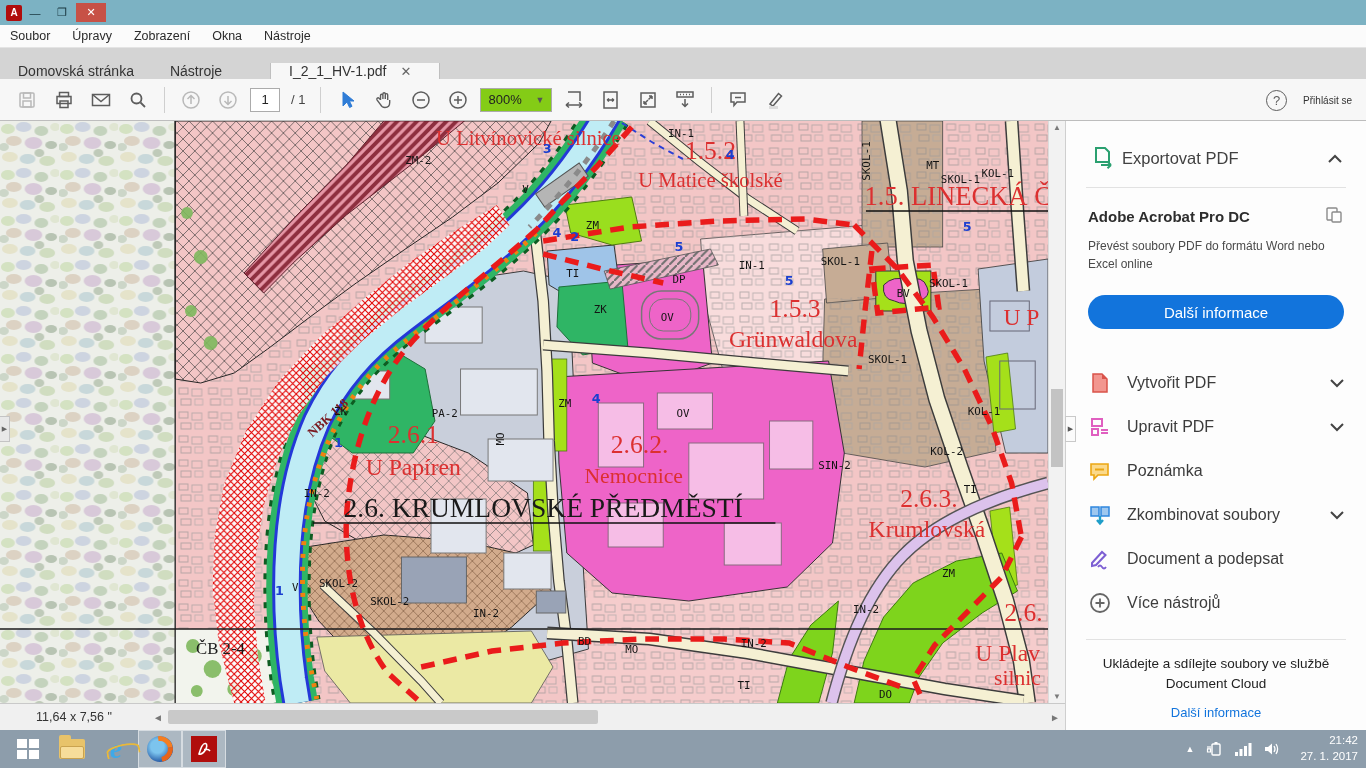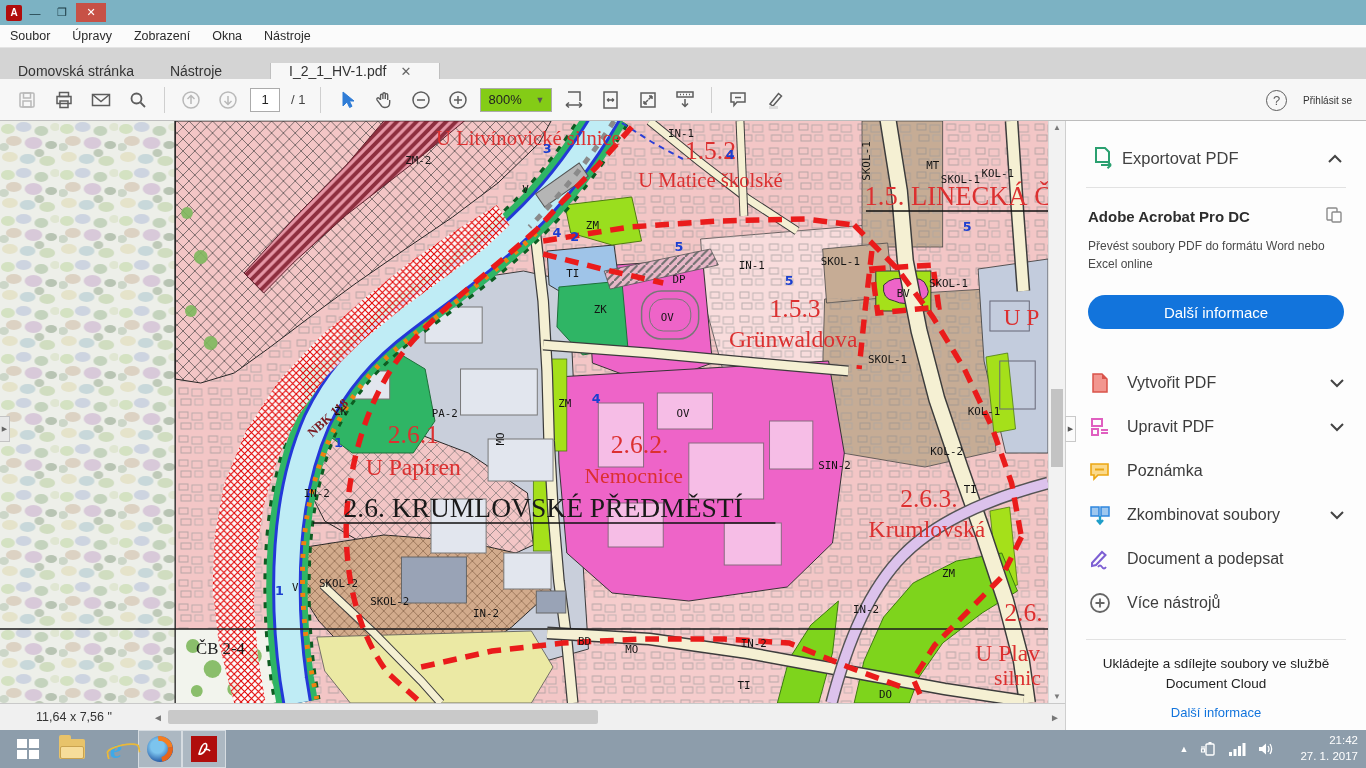--- a/index.html
+++ b/index.html
@@ -74,21 +74,21 @@
   .folder{position:relative;width:26px;height:20px}
   .folder .back{position:absolute;inset:0;background:#e8c36a;border-radius:2px}
   .folder .tabf{position:absolute;top:-4px;left:0;width:12px;height:6px;background:#e8c36a;border-radius:2px 2px 0 0}
   .folder .front{position:absolute;left:1px;right:1px;bottom:0;height:13px;background:#f7dd9a;border-radius:2px;border:1px solid #caa34f}
   .ie{font-family:"Liberation Serif",serif;font-style:italic;font-size:27px;color:#3fa9e8;font-weight:bold;line-height:1;position:relative}
   .ie::after{content:"";position:absolute;left:-4px;top:8px;width:30px;height:10px;border:2px solid #e8b83a;border-bottom:none;border-radius:50% 50% 0 0;transform:rotate(-12deg)}
   .ffx{width:26px;height:26px;border-radius:50%;background:radial-gradient(circle at 40% 40%,#7cc4ee 0 30%,#2a5fa8 70%);position:relative;overflow:hidden}
   .ffx::after{content:"";position:absolute;inset:0;border-radius:50%;border:5px solid transparent;border-top-color:#f57d20;border-right-color:#e8641a;transform:rotate(35deg)}
   .acro{width:26px;height:26px;background:#b00d0c;display:flex;align-items:center;justify-content:center}
   .tray{position:absolute;right:8px;top:0;height:38px;display:flex;align-items:center;gap:11px;color:#fff}
-  .clock{text-align:right;font-size:11.5px;line-height:1.35;color:#fff;margin-left:14px}
+  .clock{text-align:right;font-size:11.5px;line-height:1.35;color:#fff;margin-left:8px}
 
   
   .ml-r{fill:#dc3030;font-family:"Liberation Serif",serif;text-anchor:middle}
   .ml-k{fill:#1a1a1a;font-family:"Liberation Serif",serif;text-anchor:middle}
   .ml-n{fill:#7a1a20;font-family:"Liberation Serif",serif;font-weight:bold;text-anchor:middle}
   .ml-c{fill:#141414;font-family:"DejaVu Sans Mono",monospace;font-size:11px;text-anchor:middle}
   .ml-u{fill:#1b3fd0;font-family:"DejaVu Sans",sans-serif;font-size:13px;font-weight:bold;text-anchor:middle}
 </style>
 </head>
 <body>

